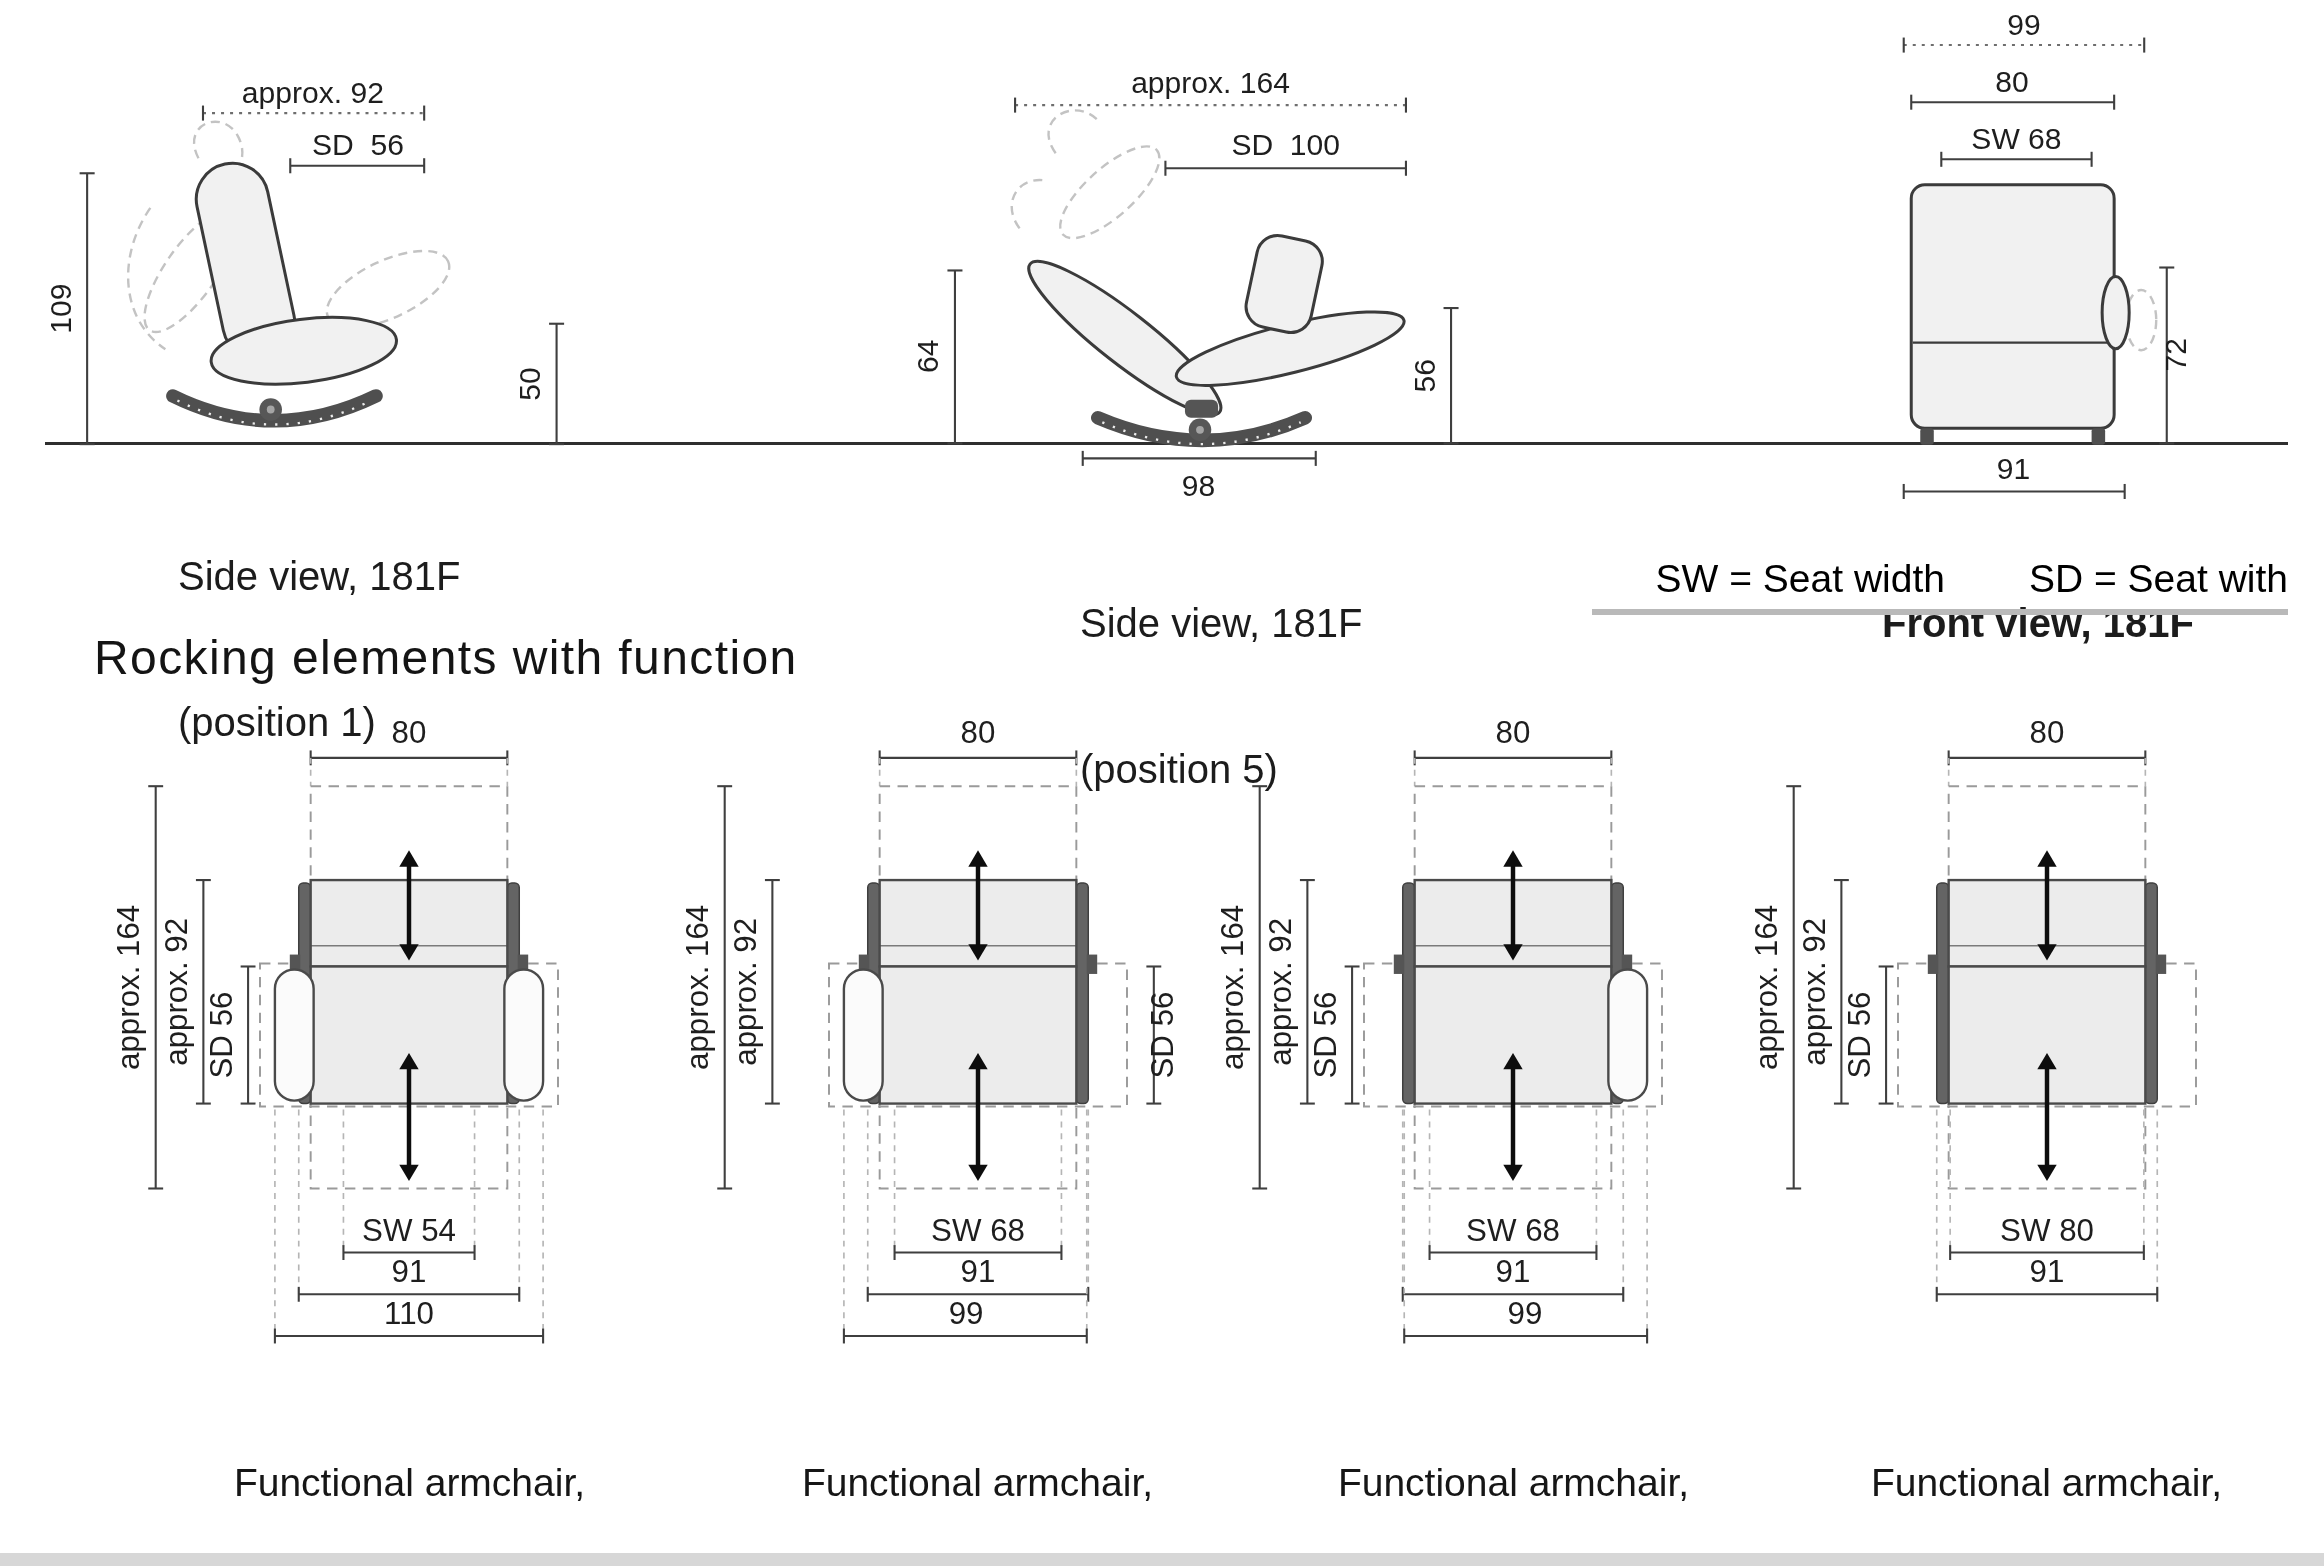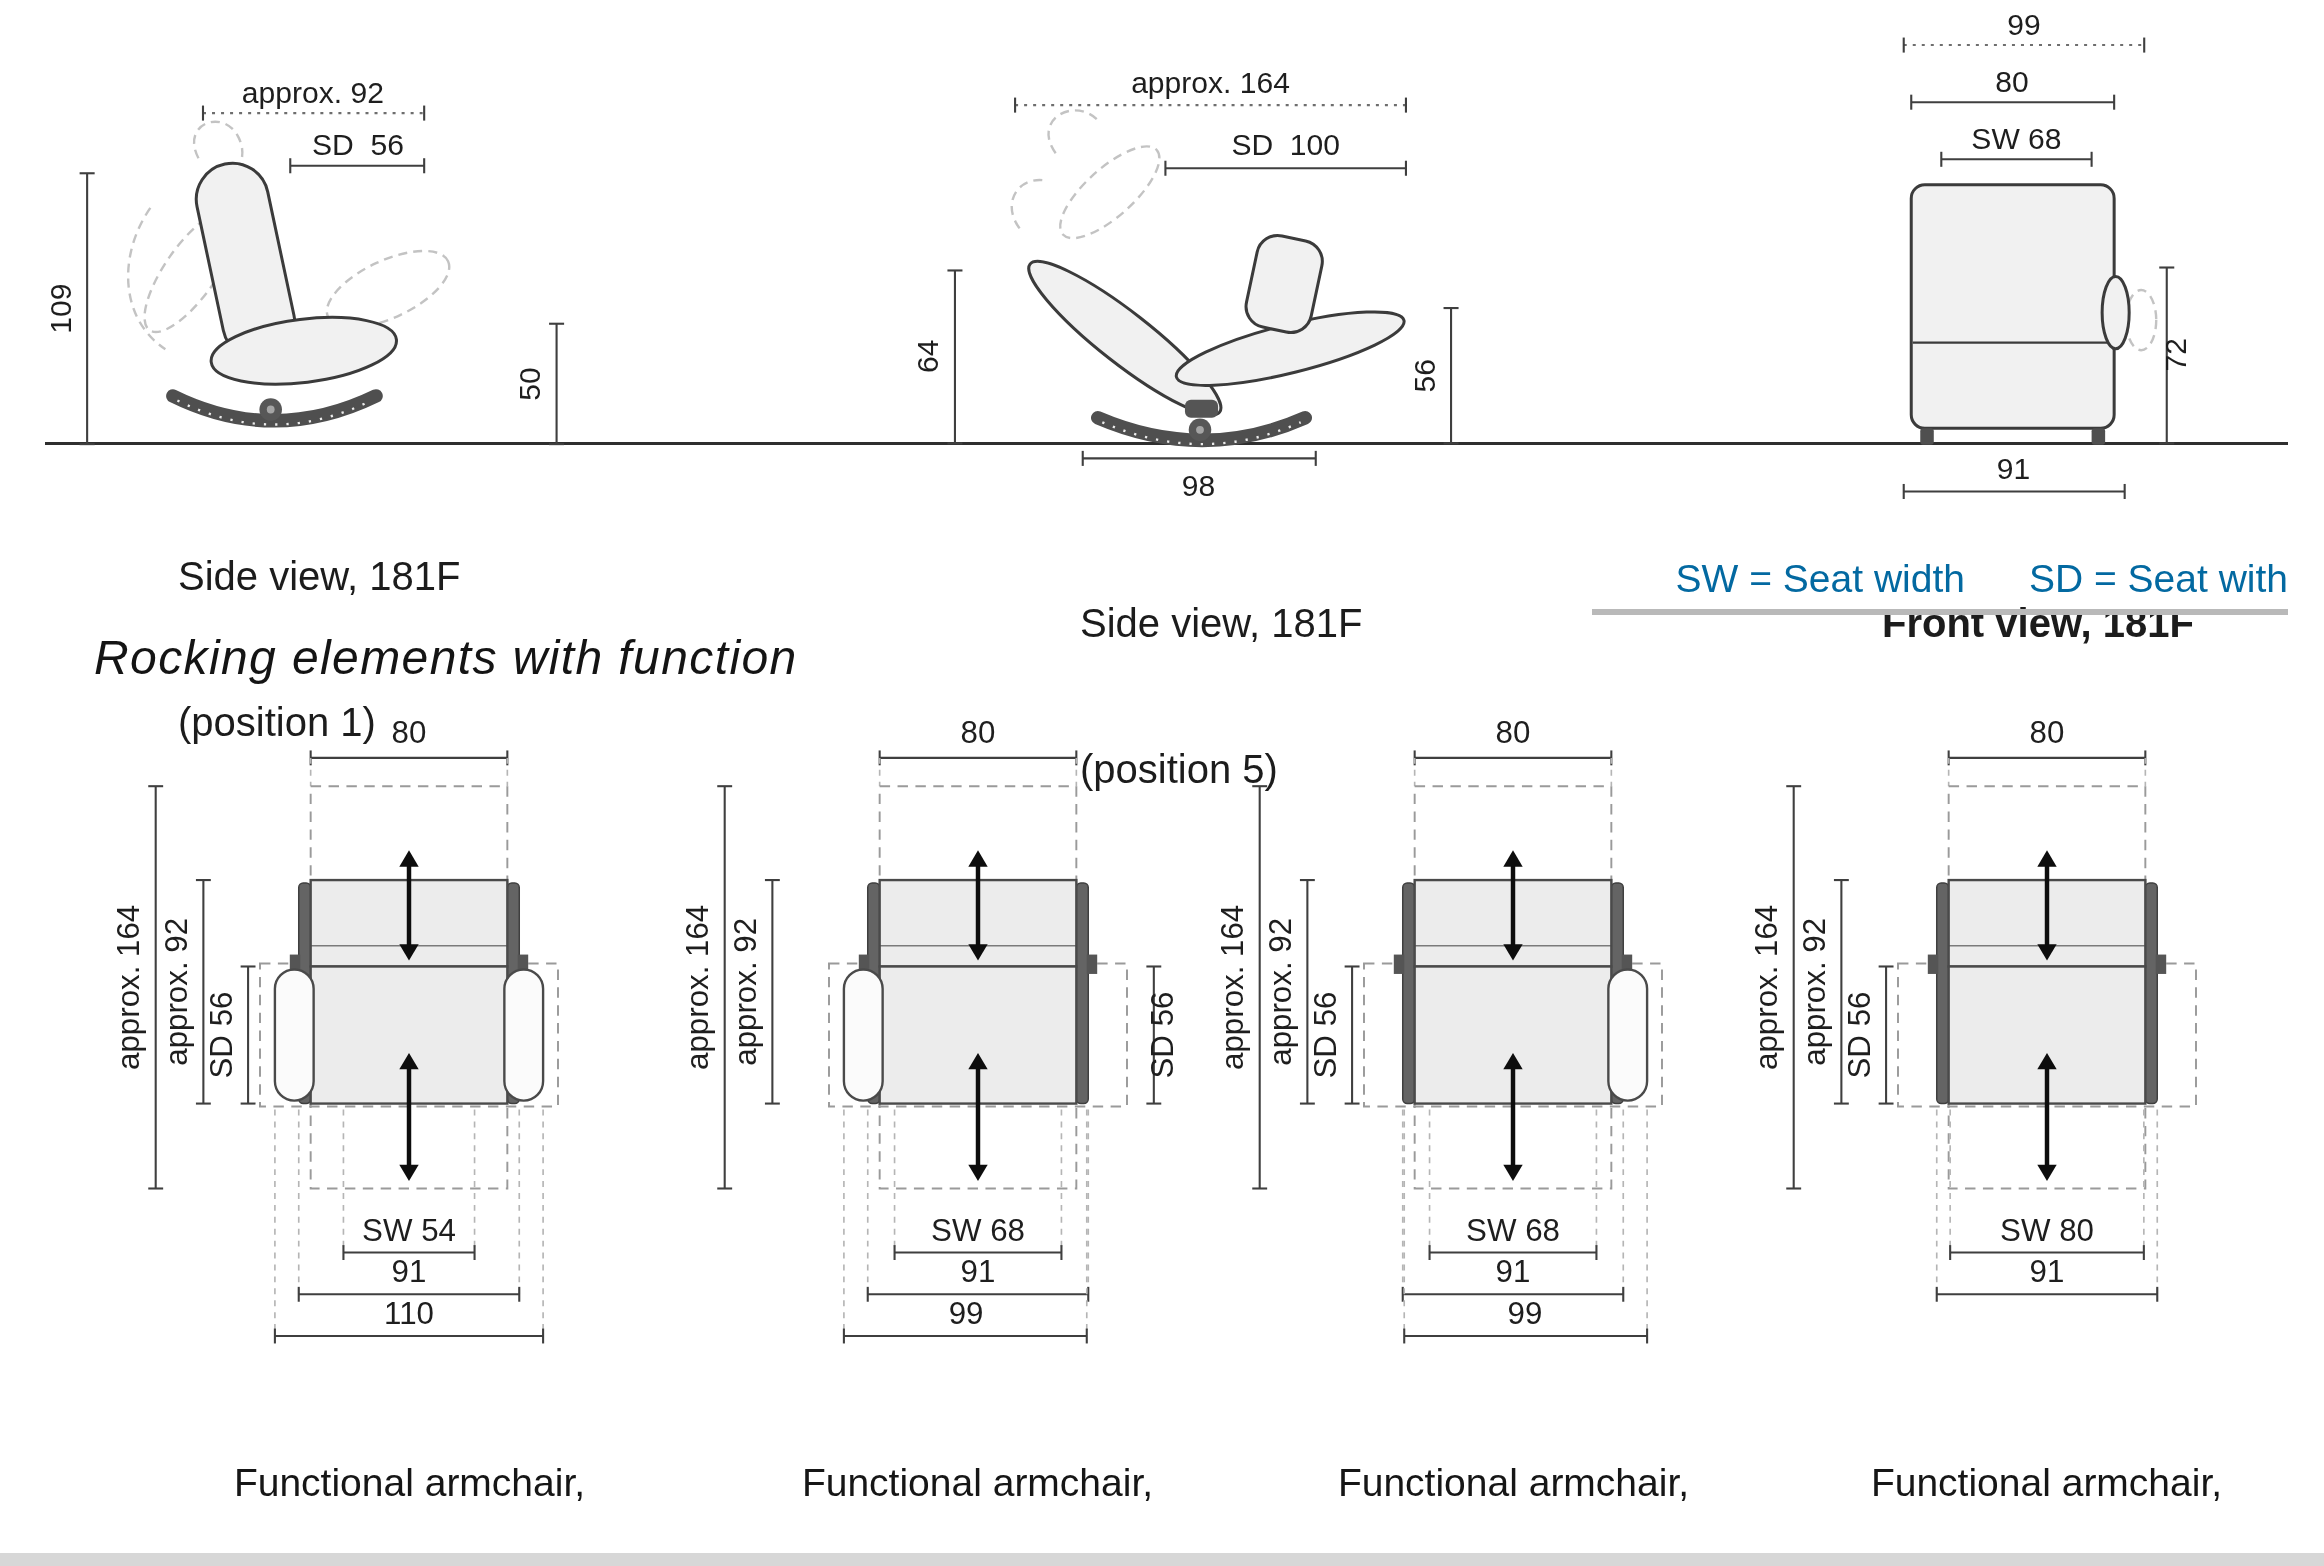--- a/index.html
+++ b/index.html
@@ -4,22 +4,22 @@
 <style>
   * { margin:0; padding:0; box-sizing:border-box; }
   html, body { background:#fff; }
   #page {
     position:relative; width:2325px; height:1566px; background:#ffffff;
     font-family:"Liberation Sans", sans-serif; color:#1d1d1d; overflow:hidden;
   }
   .abs { position:absolute; }
   .ground { position:absolute; background:#2f2f2f; }
   .caption { font-size:40px; line-height:1.22; color:#1c1c1c; white-space:pre; }
-  .section-title { position:absolute; font-size:48px; letter-spacing:1.4px; color:#141414; white-space:pre;font-style:italic; }
-  .legend { position:absolute; font-size:39px; display:flex; gap:64px; color:#0369a1; white-space:pre; }
+  .section-title { position:absolute; font-size:48px; letter-spacing:1.4px; color:#141414; white-space:pre; }
+  .legend { position:absolute; font-size:39px; display:flex; gap:84px; color:#000000; white-space:pre; }
   .legend-bar { position:absolute; background:#b9b9b9; }
   .model-caption { position:absolute; width:603px; text-align:center; font-size:39px; line-height:1.19; color:#161616; white-space:pre; }
   .bottom-strip { position:absolute; left:0; width:2325px; background:#d7d7d7; }
 
   svg { overflow:visible; }
   svg text { font-family:"Liberation Sans", sans-serif; font-size:21px; fill:#1e1e1e; white-space:pre; }
   svg.sideview text { font-size:20px; }
 
   .dl     { stroke:#3f3f3f; stroke-width:1.4; }
   .dotted { stroke:#6e6e6e; stroke-width:1.4; stroke-dasharray:2 4; }

